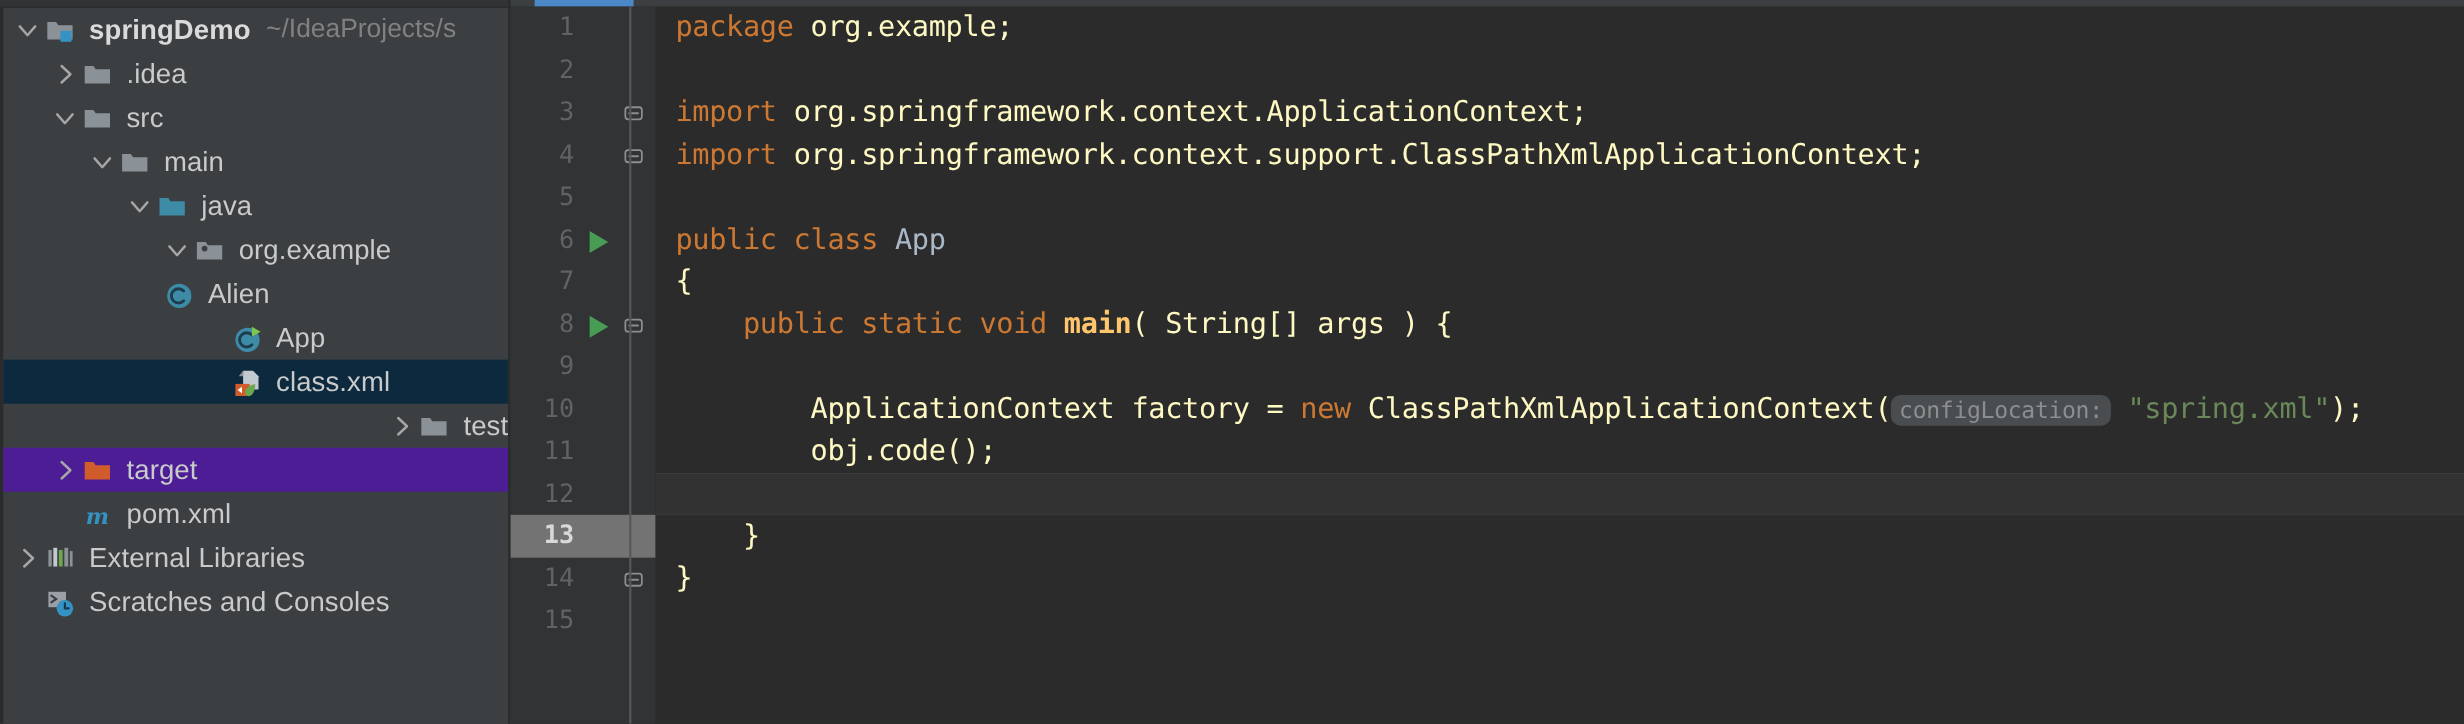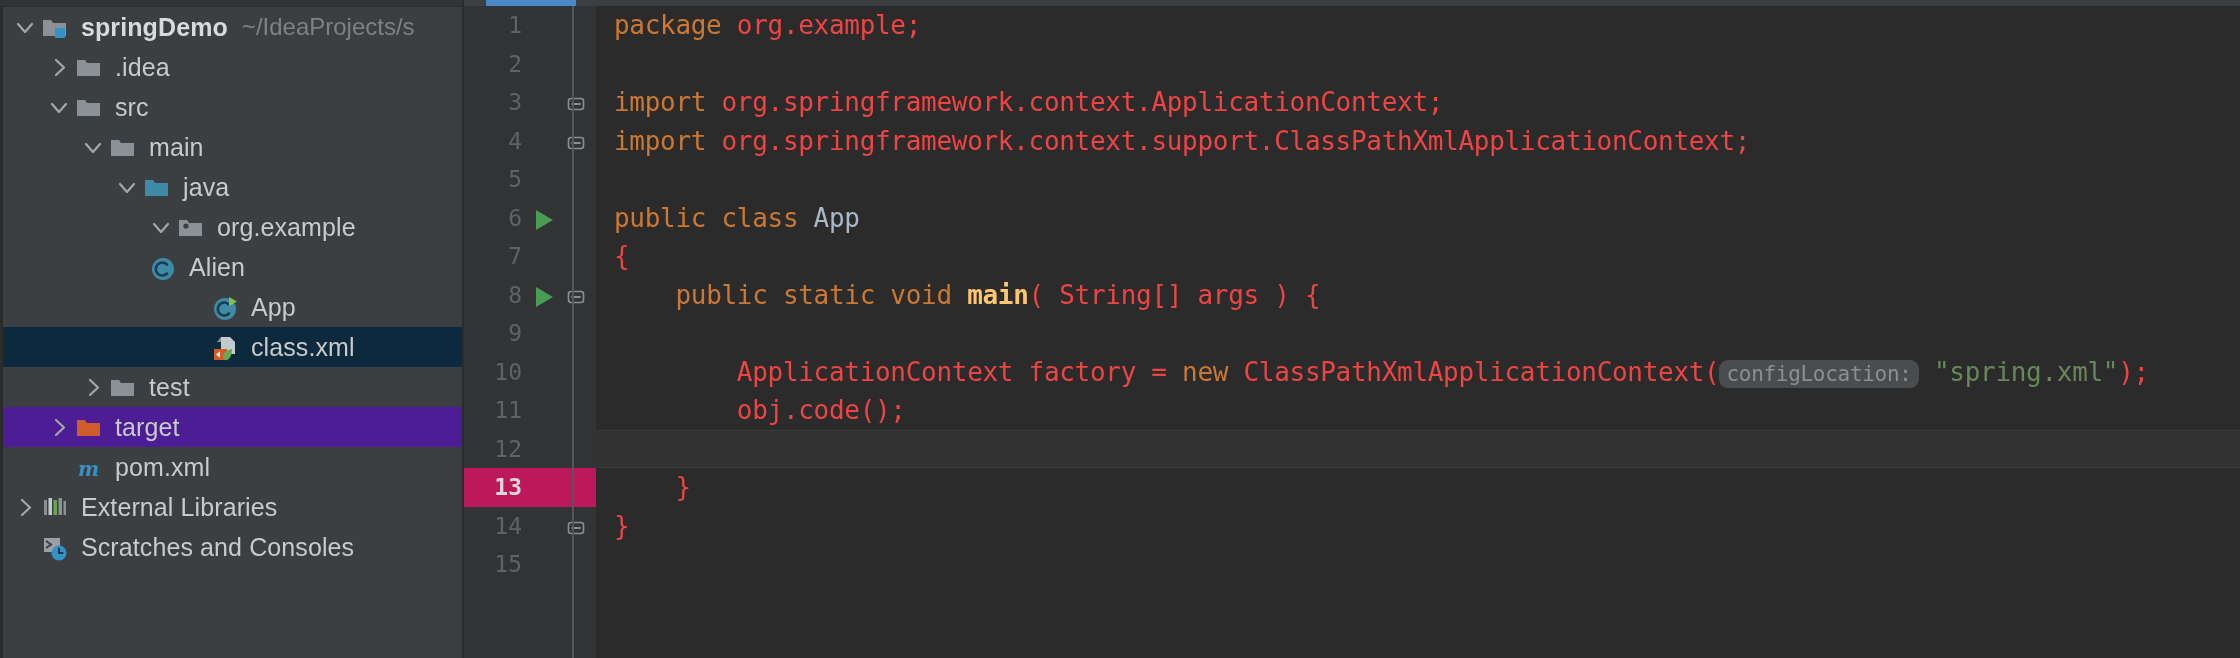--- a/index.html
+++ b/index.html
@@ -138,21 +138,21 @@
   }
   .row.current {
     background: #323232;
     box-shadow: inset 0 1px 0 #3b3b3b, inset 0 -1px 0 #3b3b3b;
   }
   .gut-row {
     position: relative;
     height: 38.5px;
     line-height: 38.5px;
   }
-  .gut-row.current { background: #be185d; }
+  .gut-row.current { background: #737373; }
   .lineno {
     position: absolute;
     right: 74px;
     top: 0;
     font-family: "DejaVu Sans Mono", monospace;
     font-size: 23px;
     color: #606366;
     text-align: right;
   }
   .lineno.cur { color: #d8d8d8; font-weight: bold; }
@@ -187,21 +187,21 @@
     font-family: "DejaVu Sans Mono", monospace;
     font-size: 26px;
     letter-spacing: -0.3px;
     white-space: pre;
     color: #a9b7c6;
   }
   .kw  { color: #cc7832; }
   .str { color: #6a8759; }
   .cls { color: #a9b7c6; }
   .mth { color: #ffc66d; font-weight: bold; }
-  .pln { color: #ef4444; }
+  .pln { color: #fef9c3; }
   .hint {
     background: #4a4d4f;
     color: #8c8f91;
     border-radius: 9px;
     padding: 2px 7px;
     font-size: 21px;
   }
 </style>
 </head>
 <body>
@@ -320,21 +320,21 @@
             <svg width="28" height="26" viewBox="0 0 28 26">
               <path d="M9 1 h9 l5 5 v12 h-14 z" fill="#c2c9cf"></path>
               <path d="M9 1 v5 h-4 z" fill="#8a9197"></path>
               <rect x="2" y="13" width="13" height="11" fill="#cf5c2a"></rect>
               <path d="M4 18.5 L8 15.5 L8 21.5 z" fill="#fff"></path>
               <path d="M13 24 C9 22 10 15 20 13 C20 20 17 25 13 24 z" fill="#6aa84f"></path>
             </svg>
           </span>
           <span class="node-label">class.xml</span>
         </div>
-        <div class="node" style="padding-left: 78px;">
+        <div class="node" style="padding-left: 78px; justify-content: flex-end;">
           <span class="twisty">
             <svg width="20" height="20" viewBox="0 0 20 20" fill="none" stroke="#a6a6a6" stroke-width="2.2" stroke-linecap="round" stroke-linejoin="round">
               <path d="M6 2 L14 9.5 L6 17"></path>
             </svg>
           </span>
           <span class="icon-wrap">
             <svg width="28" height="24" viewBox="0 0 28 24">
               <path d="M1 4 h8 l2 3 h13 v13 h-23 z" fill="#8a9197"></path>
             </svg>
           </span>

